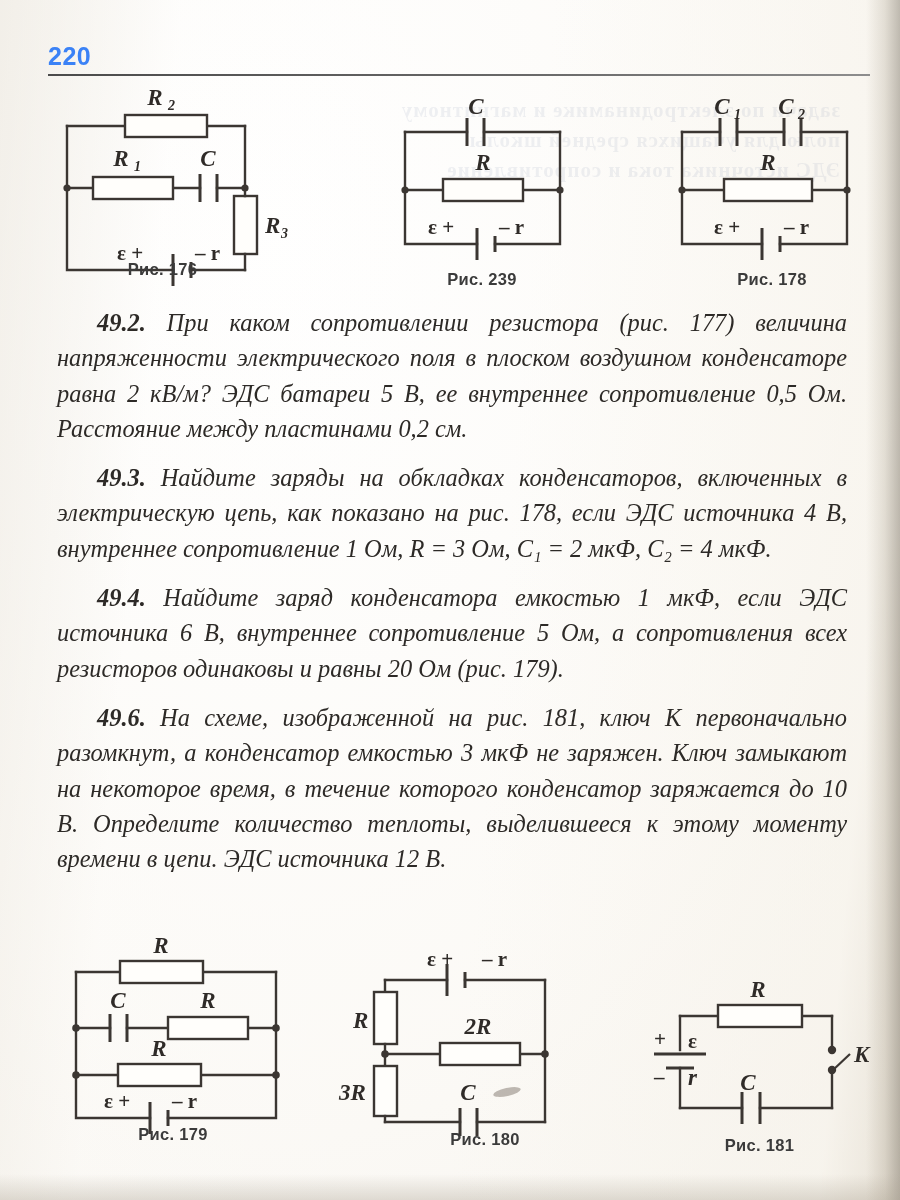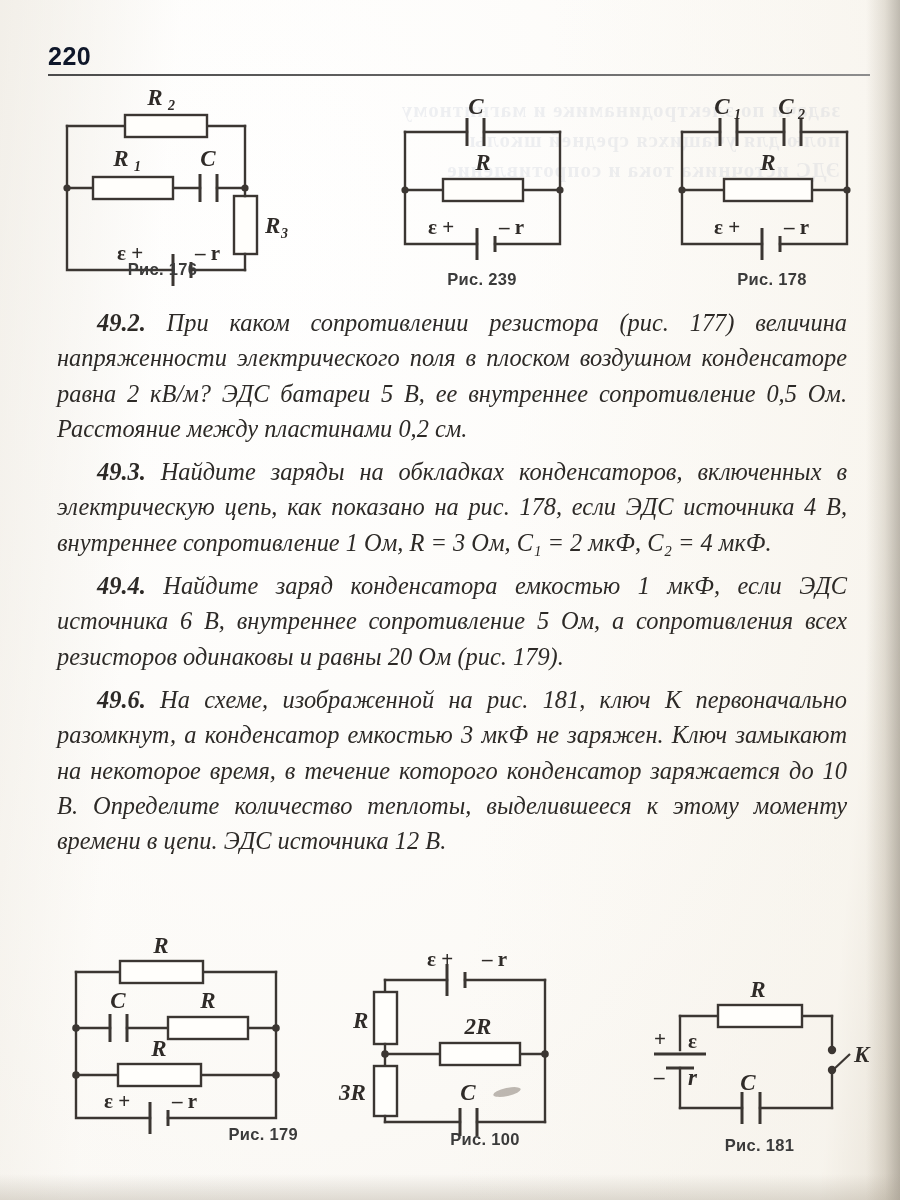--- a/index.html
+++ b/index.html
@@ -35,21 +35,21 @@
     color:#6b7ba0;font-family:"Liberation Serif",serif;font-size:21px;
     line-height:30px;letter-spacing:1px;transform:scaleX(-1);
     padding:95px 60px;box-sizing:border-box;font-weight:bold;
   }
 
   
   .page-head{position:absolute;left:48px;top:42px;width:822px;height:34px;}
   .page-number{
     position:absolute;left:0;top:0;
     font-family:"Liberation Sans", sans-serif;
-    font-size:25px;font-weight:bold;color:#0f172a;letter-spacing:.5px;
+    font-size:25px;font-weight:bold;color:#3b82f6;letter-spacing:.5px;
   }
   .running-title{
     position:absolute;left:0;top:3px;width:760px;text-align:center;
     font-family:"Liberation Sans", sans-serif;
     font-size:17px;color:#4a4a4a;letter-spacing:.2px;
   }
   .head-rule{
     position:absolute;left:48px;top:74px;width:822px;height:2px;
     background:linear-gradient(to right,#4b4b4b,#6a6a6a 60%,#8d8d8d);
   }
@@ -75,21 +75,21 @@
 
   
   .body-text{
     position:absolute;left:57px;top:305px;width:790px;
     font-size:24.4px;line-height:35.3px;color:#2d2a27;
     text-align:justify;
     font-style:italic;
     -webkit-font-smoothing:antialiased;
   }
   .prob{margin:0;text-indent:40px;text-align:justify;}
-  .prob + .prob{margin-top:8px;}
+  .prob + .prob{margin-top:14px;}
   .pnum{font-weight:bold;font-family:"Liberation Serif",serif;}
 </style>
 </head>
 <body>
 
 <div class="paper-tint"></div>
 
 <div class="showthrough">
   <div>задачи по электродинамике и магнитному</div>
   <div>полю для учащихся средней школы</div>
@@ -235,21 +235,21 @@
       <circle class="node" cx="218" cy="88" r="3.8"></circle>
       <circle class="node" cx="18" cy="135" r="3.8"></circle>
       <circle class="node" cx="218" cy="135" r="3.8"></circle>
       <text class="lbl" x="103" y="13" text-anchor="middle">R</text>
       <text class="lbl" x="60" y="68" text-anchor="middle">C</text>
       <text class="lbl" x="150" y="68" text-anchor="middle">R</text>
       <text class="lbl" x="101" y="116" text-anchor="middle">R</text>
       <text class="eps" x="46" y="168">ε +</text>
       <text class="eps" x="114" y="168">– r</text>
     </svg>
-    <div class="cap" style="top:185px;left:-10px;width:250px;text-align:right;">Рис. 179</div>
+    <div class="cap" style="top:185px;left:-10px;width:250px;">Рис. 179</div>
   </div>
 
   <div class="fig" style="left:365px;top:10px;width:220px;">
     <svg class="circ" width="220" height="175" viewBox="0 0 220 175">
 
       <path class="w" d="M20,30 L82,30 M100,30 L180,30"></path>
       <path class="plate" d="M82,14 L82,46 M100,22 L100,38"></path>
 
       <path class="w" d="M20,30 L20,42"></path>
       <rect class="box" x="9" y="42" width="23" height="52"></rect>
@@ -270,21 +270,21 @@
       <circle class="node" cx="180" cy="104" r="3.8"></circle>
       <text class="eps" x="62" y="16">ε +</text>
       <text class="eps" x="117" y="16">– r</text>
       <text class="lbl" x="-12" y="78">R</text>
       <text class="lbl" x="113" y="84" text-anchor="middle">2R</text>
       <text class="lbl" x="-26" y="150">3R</text>
       <text class="lbl" x="103" y="150" text-anchor="middle">C</text>
 
       <ellipse cx="142" cy="142" rx="14" ry="4" fill="#8a8178" opacity=".55" transform="rotate(-12 142 142)"></ellipse>
     </svg>
-    <div class="cap" style="top:180px;left:10px;width:220px;">Рис. 100</div>
+    <div class="cap" style="top:180px;left:10px;width:220px;">Рис. 180</div>
   </div>
 
   <div class="fig" style="left:652px;top:48px;width:215px;">
     <svg class="circ" width="215" height="140" viewBox="0 0 215 140">
 
       <path class="w" d="M28,28 L66,28 M150,28 L180,28"></path>
       <rect class="box" x="66" y="17" width="84" height="22"></rect>
 
       <path class="w" d="M28,28 L28,62"></path>
       <path class="plate" d="M2,66 L54,66"></path>

